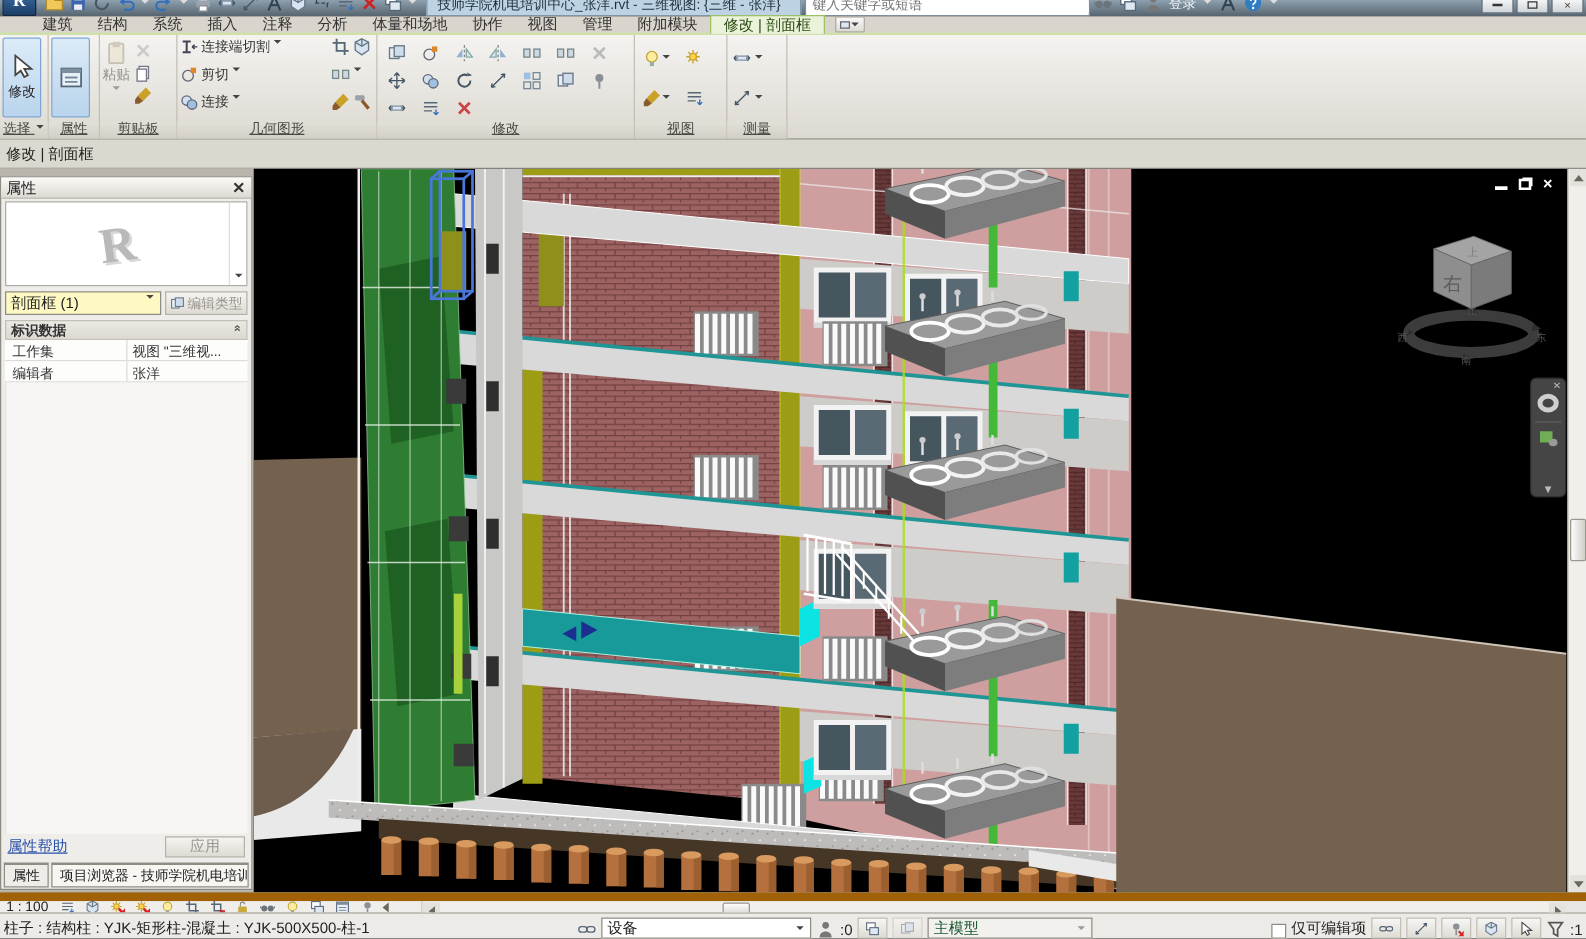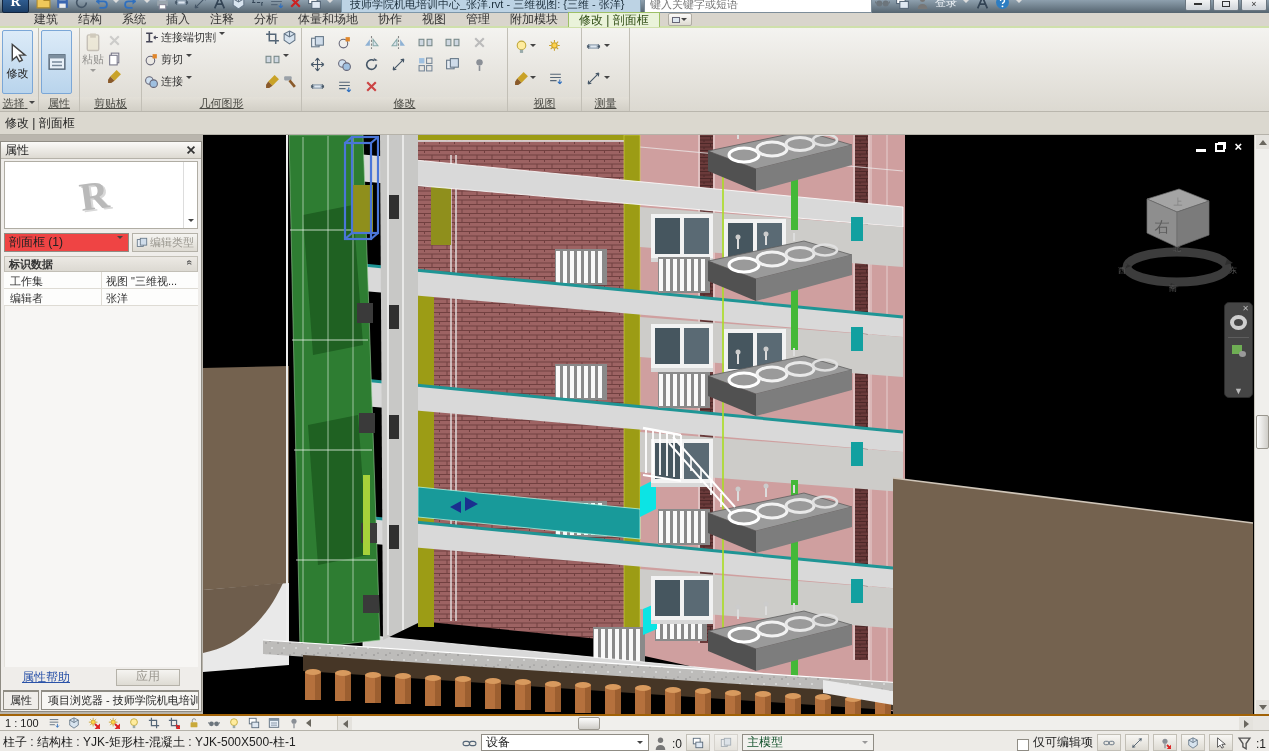--- a/index.html
+++ b/index.html
@@ -44,30 +44,30 @@
   
   .main{position:absolute;top:135px;left:0;width:1269px;height:579px;background:#b9b5ad;}
   
   .palette{position:absolute;left:0;top:6px;width:202px;bottom:2px;background:#efedea;border:1px solid #8f8c84;display:flex;flex-direction:column;}
   .pal-title{height:17px;background:linear-gradient(#fbfaf8,#dddad2);border-bottom:1px solid #b5b2a9;display:flex;align-items:center;padding:0 4px;font-size:12px;color:#222;}
   .pal-title .x{margin-left:auto;}
   .preview{height:68px;margin:2px 3px;background:#fff;border:1px solid #b0ada4;display:flex;}
   .preview .fam{flex:1;display:flex;align-items:center;justify-content:center;font-size:40px;font-weight:bold;color:#b9b9b9;font-family:"Liberation Serif",serif;transform:rotate(-8deg);text-shadow:2px 2px 0 #d8d8d8;}
   .preview .pvcar{width:14px;border-left:1px solid #ddd;display:flex;align-items:flex-end;justify-content:center;padding-bottom:3px;}
   .typerow{display:flex;gap:3px;padding:2px 3px;align-items:center;}
-  .combo{flex:1;height:19px;background:#ef4444;border:1px solid #8f8c84;display:flex;align-items:flex-start;font-size:12px;padding:0 4px;}
+  .combo{flex:1;height:19px;background:#fef9c3;border:1px solid #8f8c84;display:flex;align-items:flex-start;font-size:12px;padding:0 4px;}
   .combo b{margin-left:auto;}
   .edittype{height:19px;border:1px solid #b5b2a9;background:linear-gradient(#f5f4f1,#dedbd3);display:flex;align-items:center;gap:2px;font-size:11px;color:#9a978f;padding:0 3px;white-space:nowrap;}
   .secheader{height:16px;background:linear-gradient(#ece9e4,#dcd9d2);border:1px solid #c2bfb6;margin:2px 3px 0 3px;display:flex;align-items:flex-start;padding:0 4px;font-size:11px;font-weight:bold;color:#333;}
   .secheader .col{margin-left:auto;display:inline-block;transform:rotate(90deg);font-size:10px;color:#555;}
   .prow{display:flex;height:17px;border-bottom:1px solid #dedbd4;margin:0 3px;background:#fdfdfc;font-size:11px;}
   .prow .pn{width:98px;border-right:1px solid #dedbd4;padding:2px 2px 0 6px;color:#333;white-space:nowrap;overflow:hidden;}
   .prow .pv{flex:1;padding:2px 2px 0 4px;color:#333;white-space:nowrap;overflow:hidden;}
   .pal-fill{flex:1;background:#f7f6f4;margin:0 3px;border-left:1px solid #e4e2dc;}
-  .pal-bottom{height:21px;display:flex;align-items:center;padding:0 21px;gap:4px;font-family:Liberation Mono, monospace;}
+  .pal-bottom{height:21px;display:flex;align-items:center;padding:0 5px;gap:4px;}
   .pal-bottom a{color:#2a52a8;text-decoration:underline;font-size:12px;}
   .applybtn{margin-left:auto;width:64px;height:17px;border:1px solid #b5b2a9;background:linear-gradient(#f5f4f1,#dedbd3);color:#9a978f;font-size:12px;text-align:center;line-height:15px;}
   .paltabs{height:23px;display:flex;align-items:flex-end;gap:2px;padding:0 2px 1px 2px;}
   .ptab{border:1px solid #8f8c84;border-top:2px solid #8f8c84;background:#efedea;height:20px;font-size:11px;padding:0 6px;display:flex;align-items:center;white-space:nowrap;overflow:hidden;}
   .ptab.two{max-width:158px;background:#f7f6f3;}
   
   .viewport{position:absolute;left:203px;top:0;right:0;bottom:0;background:#000;overflow:hidden;}
   .model{position:absolute;left:0;top:0;width:1051px;height:579px;}
   .winctl{position:absolute;top:7px;right:27px;display:flex;gap:9px;align-items:center;}
   .winctl .wmin{width:10px;height:3px;background:#fff;margin-top:7px;}
@@ -83,21 +83,21 @@
   .navbar{position:absolute;right:16px;top:167px;width:29px;height:96px;background:#454545;border:1px solid #2b2b2b;border-radius:5px;display:flex;flex-direction:column;align-items:center;padding:2px 0;}
   .navbar .nx{align-self:flex-end;margin-right:3px;color:#bbb;font-size:8px;line-height:8px;}
   .navbar .wheel{width:17px;height:15px;border:4px solid #cfcfcf;border-radius:50%;margin-top:2px;}
   .navbar .ndiv{width:21px;height:1px;background:#5e5e5e;margin:7px 0;}
   .navbar .zoomic{position:relative;width:14px;height:12px;}
   .navbar .zoomic b{position:absolute;left:0;top:0;width:10px;height:9px;background:#6fae54;}
   .navbar .zoomic i{position:absolute;right:0;bottom:0;width:7px;height:6px;background:#9a9a9a;border-radius:50%;}
   .navbar .nchev{margin-top:auto;color:#bbb;font-size:9px;line-height:8px;}
   .viewcube{position:absolute;top:50px;right:24px;width:130px;height:115px;}
   
-  .bottomrow{position:absolute;top:714px;left:0;width:1269px;height:16px;display:flex;background:#eceae6;border-top:2px solid #a16207;}
+  .bottomrow{position:absolute;top:714px;left:0;width:1269px;height:16px;display:flex;background:#eceae6;border-top:7px solid #a16207;}
   .vcb{width:337px;display:flex;align-items:center;gap:3px;padding-left:5px;flex:0 0 auto;background:#f0eeea;}
   .vcb .scale{font-size:11px;color:#222;white-space:nowrap;margin-right:4px;}
   .vcbi{width:17px;height:14px;display:flex;align-items:center;justify-content:center;}
   .hscroll{flex:1;position:relative;background:#f0efec;border-left:1px solid #c9c6bd;}
   .hscroll .arr{position:absolute;top:1px;width:14px;height:13px;background:#e4e2dd;display:flex;align-items:center;justify-content:center;}
   .hscroll .thumb{position:absolute;top:1px;left:240px;width:22px;height:13px;background:linear-gradient(#fdfdfd,#cfcdc8);border:1px solid #9a978f;border-radius:2px;}
   .hcorner{width:16px;background:#e8e6e2;flex:0 0 auto;}
   
   .statusbar{position:absolute;top:730px;left:0;width:1269px;height:21px;background:#edebe7;border-top:1px solid #b5b2a9;display:flex;align-items:flex-end;padding:0 3px;gap:4px;font-size:12px;color:#222;}
   .selinfo{width:455px;white-space:nowrap;overflow:hidden;flex:0 0 auto;}

